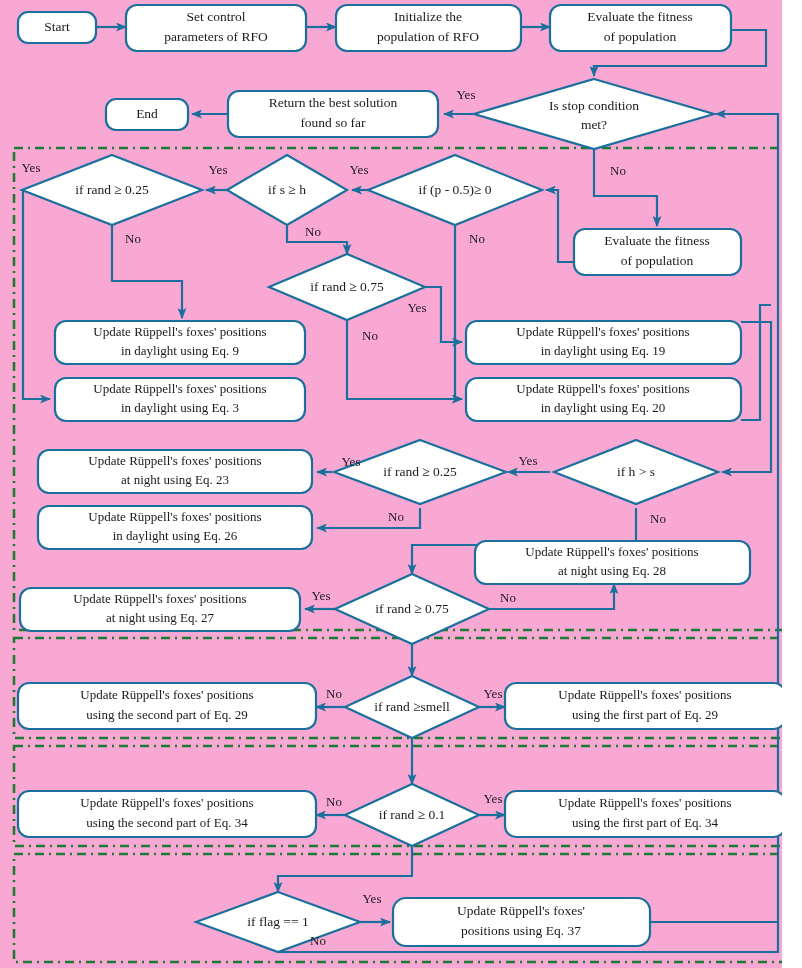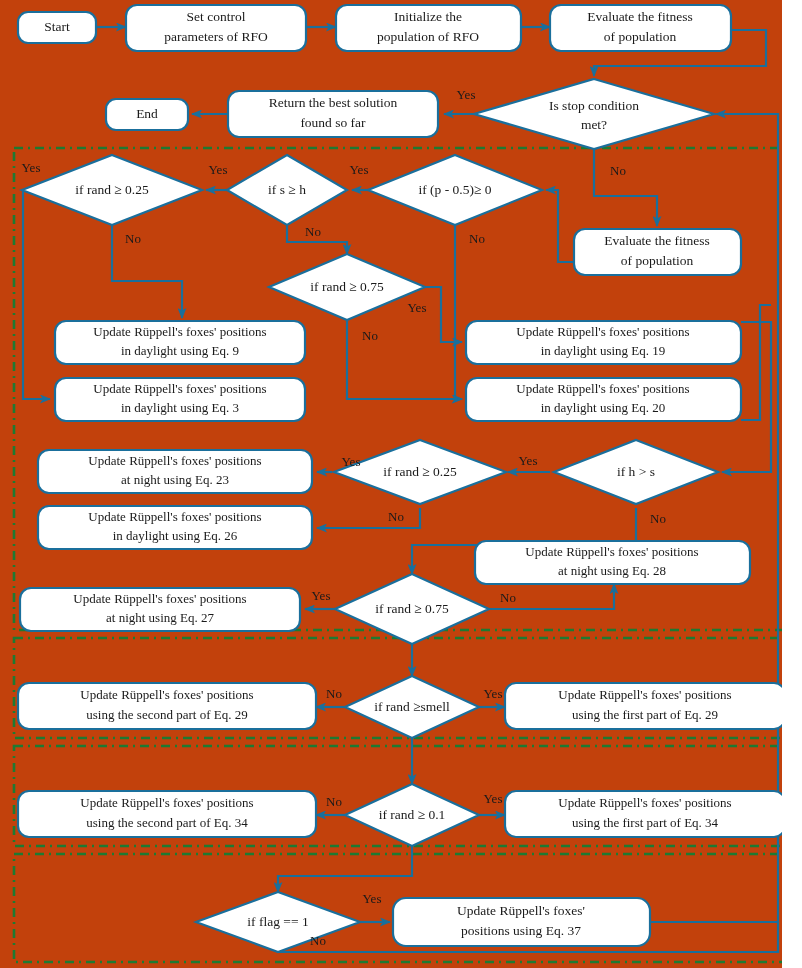--- a/index.html
+++ b/index.html
@@ -1,17 +1,17 @@
 <!DOCTYPE html>
 <html><head>
 <meta charset="utf-8">
 <style>
   html,body{margin:0;padding:0;background:#ffffff;}
   body{width:802px;height:968px;font-family:"Liberation Serif",serif;}
-  #stage{position:relative;width:782px;height:968px;overflow:hidden;background:#c2410c;}
+  #stage{position:relative;width:782px;height:968px;overflow:hidden;background:#f9a8d4;}
   svg{position:absolute;left:0;top:0;width:802px;height:968px;}
   .node-text{font-family:"Liberation Serif",serif;font-size:13.5px;fill:#1a1a1a;text-anchor:middle;dominant-baseline:middle;}
   .node-text.small{font-size:13px;}
   .edge-label{font-family:"Liberation Serif",serif;font-size:13px;fill:#1a1a1a;text-anchor:middle;dominant-baseline:middle;}
   .cond-text{font-family:"Liberation Serif",serif;font-size:13.5px;fill:#1a1a1a;text-anchor:middle;dominant-baseline:middle;}
   .box{fill:#ffffff;stroke:#1a6f9c;stroke-width:2.2;}
   .diamond{fill:#ffffff;stroke:#1a6f9c;stroke-width:2.2;}
   .link{stroke:#1a6f9c;stroke-width:2.2;fill:none;}
   .group{fill:none;stroke:#1e7a32;stroke-width:2.6;stroke-dasharray:9 5 2 5;}
 </style>

